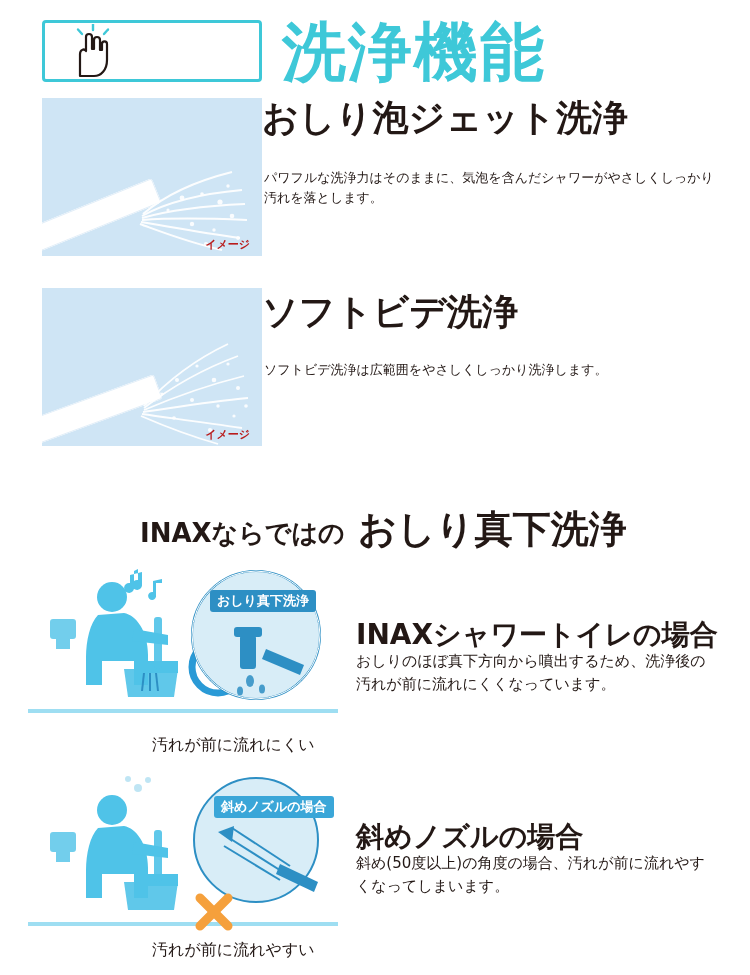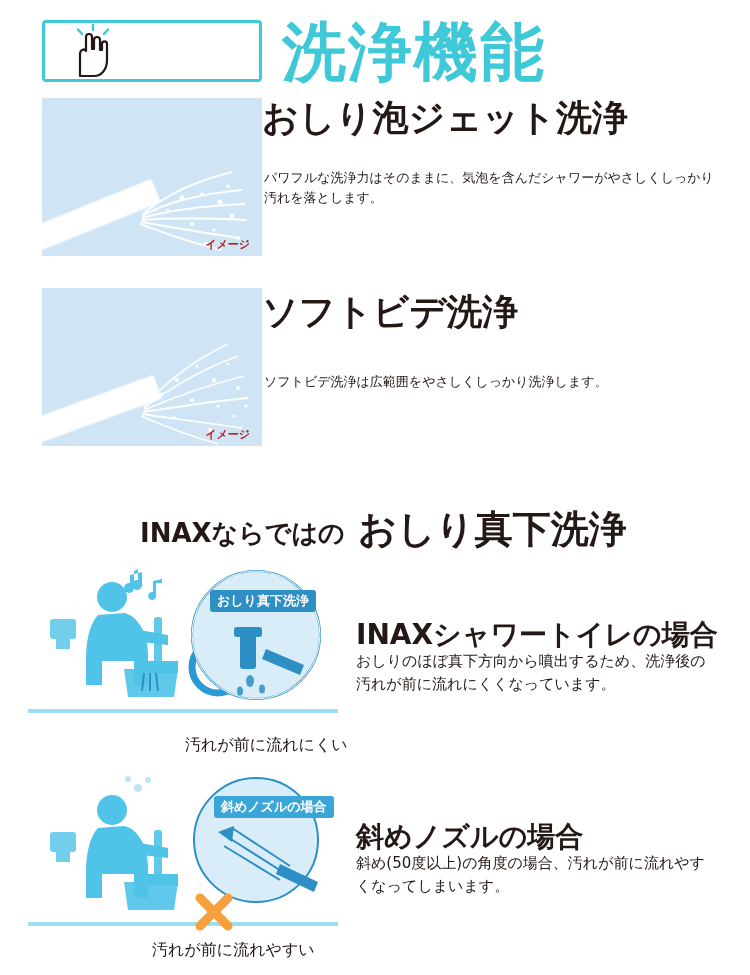--- a/index.html
+++ b/index.html
@@ -243,21 +243,21 @@
       <circle cx="168" cy="142" r="2.1"></circle>
       <circle cx="192" cy="128" r="1.6"></circle>
       <circle cx="120" cy="106" r="1.5"></circle>
       <circle cx="204" cy="118" r="1.8"></circle>
     </g>
   </svg>
   <div class="caption">イメージ</div>
 </div>
 
 <div class="sec-title" style="left:262px; top:292px; width:480px;">ソフトビデ洗浄</div>
-<div class="sec-body" style="left:264px; top:360px; width:420px;margin-top:12px;">ソフトビデ洗浄は広範囲をやさしくしっかり洗浄します。</div>
+<div class="sec-body" style="left:264px; top:360px; width:420px;">ソフトビデ洗浄は広範囲をやさしくしっかり洗浄します。</div>
 
 <div class="mid-small">INAXならではの</div>
 <div class="mid-large">おしり真下洗浄</div>
 
 <div class="illus" style="left:28px; top:557px; width:310px; height:172px;">
   <svg width="310" height="172" style="position:absolute;left:0;top:0;">
 
     <rect x="0" y="152" width="310" height="4" fill="#4fc3e8" opacity="0.55"></rect>
 
     <g fill="#4fc3e8">
@@ -298,21 +298,21 @@
       <path d="M238 92 L276 108 L272 118 L234 102 Z"></path>
     </g>
     <g fill="#2d8fc4" opacity="0.85">
       <ellipse cx="222" cy="124" rx="4" ry="6"></ellipse>
       <ellipse cx="234" cy="132" rx="3" ry="4.5"></ellipse>
       <ellipse cx="212" cy="134" rx="3" ry="4.5"></ellipse>
     </g>
   </svg>
   <div class="zoom-label dark" style="left:182px; top:33px;">おしり真下洗浄</div>
 </div>
-<div class="illus-cap" style="left:152px; top:735px;margin-left:33px;">汚れが前に流れにくい</div>
+<div class="illus-cap" style="left:152px; top:735px;">汚れが前に流れにくい</div>
 
 <div class="cmp-title" style="left:356px; top:616px;">INAXシャワートイレの場合</div>
 <div class="cmp-body" style="left:356px; top:650px; width:362px;">おしりのほぼ真下方向から噴出するため、洗浄後の汚れが前に流れにくくなっています。</div>
 
 <div class="illus" style="left:28px; top:770px; width:310px; height:172px;">
   <svg width="310" height="172" style="position:absolute;left:0;top:0;">
     <rect x="0" y="152" width="310" height="4" fill="#4fc3e8" opacity="0.55"></rect>
     <g fill="#4fc3e8">
       <circle cx="84" cy="40" r="15"></circle>
       <path d="M70 58 C62 66 58 84 58 100 L58 128 L74 128 L74 104 L106 104 L106 128 L120 128 L120 98 C120 74 108 58 96 56 Z"></path>

